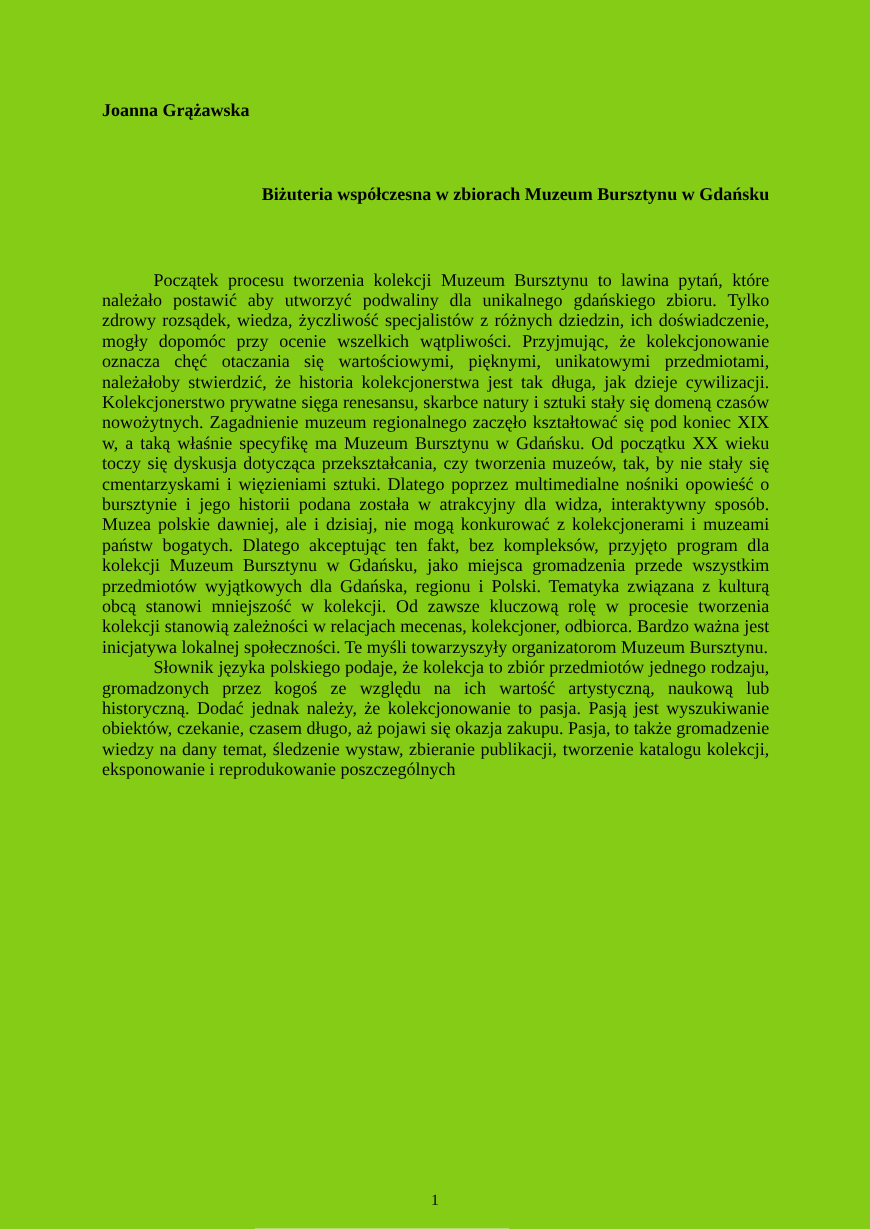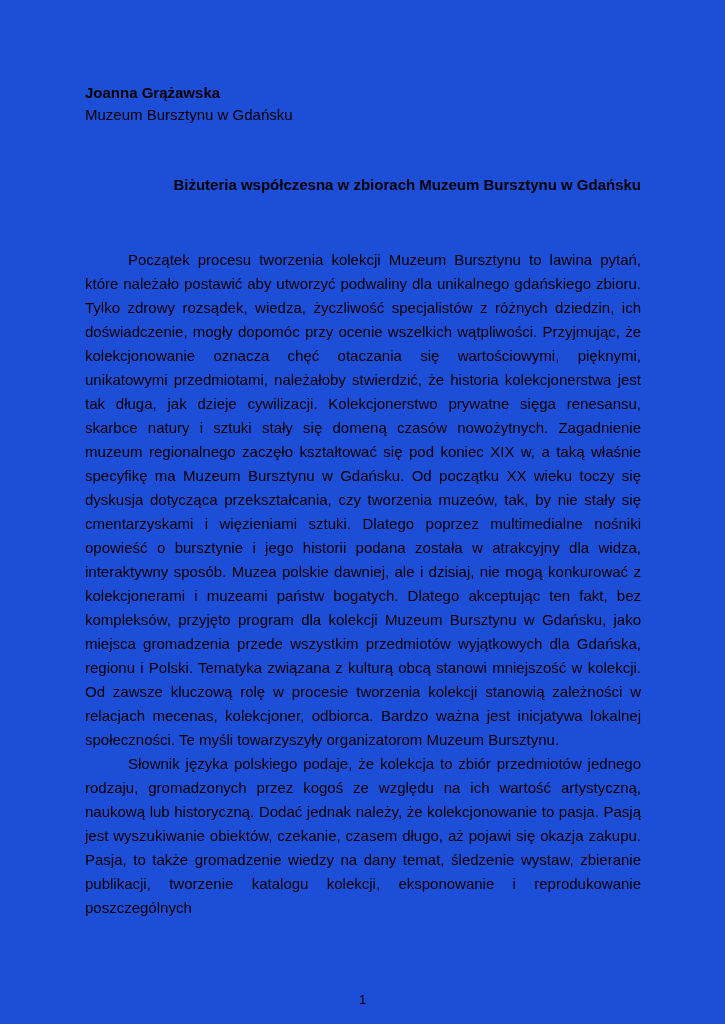--- a/index.html
+++ b/index.html
@@ -4,22 +4,22 @@
 <style>
   html, body {
     margin: 0;
     padding: 0;
     background: #ffffff;
   }
   .page {
     position: relative;
     width: 725px;
     height: 1024px;
-    background: #1d4ed8;
-    font-family: Liberation Sans, sans-serif;
+    background: #84cc16;
+    font-family: Liberation Serif, serif;
     color: #000000;
     overflow: hidden;
     box-sizing: border-box;
   }
   .content {
     position: absolute;
     top: 82px;
     left: 85px;
     width: 556px;
   }
@@ -43,21 +43,21 @@
     font-weight: bold;
     text-align: right;
     margin: 48px 0 0 0;
     line-height: 22px;
   }
   .body-text {
     margin-top: 52px;
   }
   .body-text p {
     font-size: 15px;
-    line-height: 24px;
+    line-height: 17px;
     text-align: justify;
     text-indent: 43px;
     margin: 0;
     padding: 0;
   }
   .page-number {
     position: absolute;
     bottom: 16px;
     left: 0;
     width: 100%;
@@ -67,21 +67,20 @@
   }
 </style>
 </head>
 <body>
 
 <div class="page">
   <div class="content">
 
     <div class="author-block">
       <div class="author">Joanna Grążawska</div>
-      <div class="affiliation">Muzeum Bursztynu w Gdańsku</div>
     </div>
 
     <div class="title">Biżuteria współczesna w zbiorach Muzeum Bursztynu w Gdańsku</div>
 
     <div class="body-text">
       <p>Początek procesu tworzenia kolekcji Muzeum Bursztynu to lawina pytań, które należało postawić aby utworzyć podwaliny dla unikalnego gdańskiego zbioru. Tylko zdrowy rozsądek, wiedza, życzliwość specjalistów z różnych dziedzin, ich doświadczenie, mogły dopomóc przy ocenie wszelkich wątpliwości. Przyjmując, że kolekcjonowanie oznacza chęć otaczania się wartościowymi, pięknymi, unikatowymi przedmiotami, należałoby stwierdzić, że historia kolekcjonerstwa jest tak długa, jak dzieje cywilizacji. Kolekcjonerstwo prywatne sięga renesansu, skarbce natury i sztuki stały się domeną czasów nowożytnych. Zagadnienie muzeum regionalnego zaczęło kształtować się pod koniec XIX w, a taką właśnie specyfikę ma Muzeum Bursztynu w Gdańsku. Od początku XX wieku toczy się dyskusja dotycząca przekształcania, czy tworzenia muzeów, tak, by nie stały się cmentarzyskami i więzieniami sztuki. Dlatego poprzez multimedialne nośniki opowieść o bursztynie i jego historii podana została w atrakcyjny dla widza, interaktywny sposób. Muzea polskie dawniej, ale i dzisiaj, nie mogą konkurować z kolekcjonerami i muzeami państw bogatych. Dlatego akceptując ten fakt, bez kompleksów, przyjęto program dla kolekcji Muzeum Bursztynu w Gdańsku, jako miejsca gromadzenia przede wszystkim przedmiotów wyjątkowych dla Gdańska, regionu i Polski. Tematyka związana z kulturą obcą stanowi mniejszość w kolekcji. Od zawsze kluczową rolę w procesie tworzenia kolekcji stanowią zależności w relacjach mecenas, kolekcjoner, odbiorca. Bardzo ważna jest inicjatywa lokalnej społeczności. Te myśli towarzyszyły organizatorom Muzeum Bursztynu.</p>
       <p>Słownik języka polskiego podaje, że kolekcja to zbiór przedmiotów jednego rodzaju, gromadzonych przez kogoś ze względu na ich wartość artystyczną, naukową lub historyczną. Dodać jednak należy, że kolekcjonowanie to pasja. Pasją jest wyszukiwanie obiektów, czekanie, czasem długo, aż pojawi się okazja zakupu. Pasja, to także gromadzenie wiedzy na dany temat, śledzenie wystaw, zbieranie publikacji, tworzenie katalogu kolekcji, eksponowanie i reprodukowanie poszczególnych</p>
     </div>
 
   </div>

